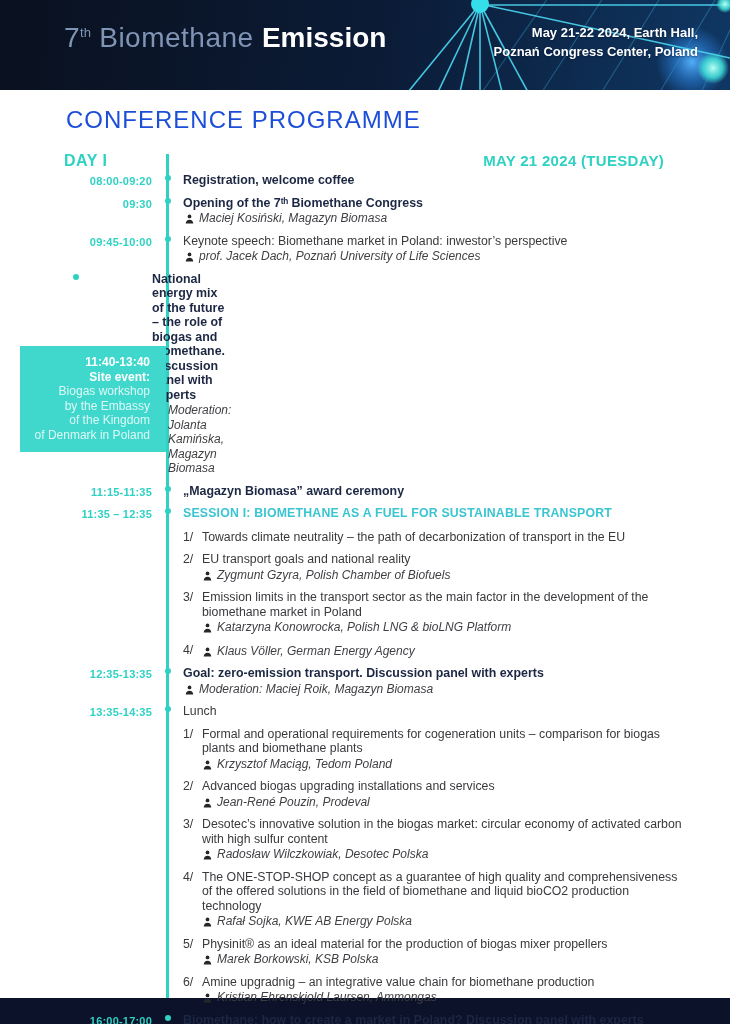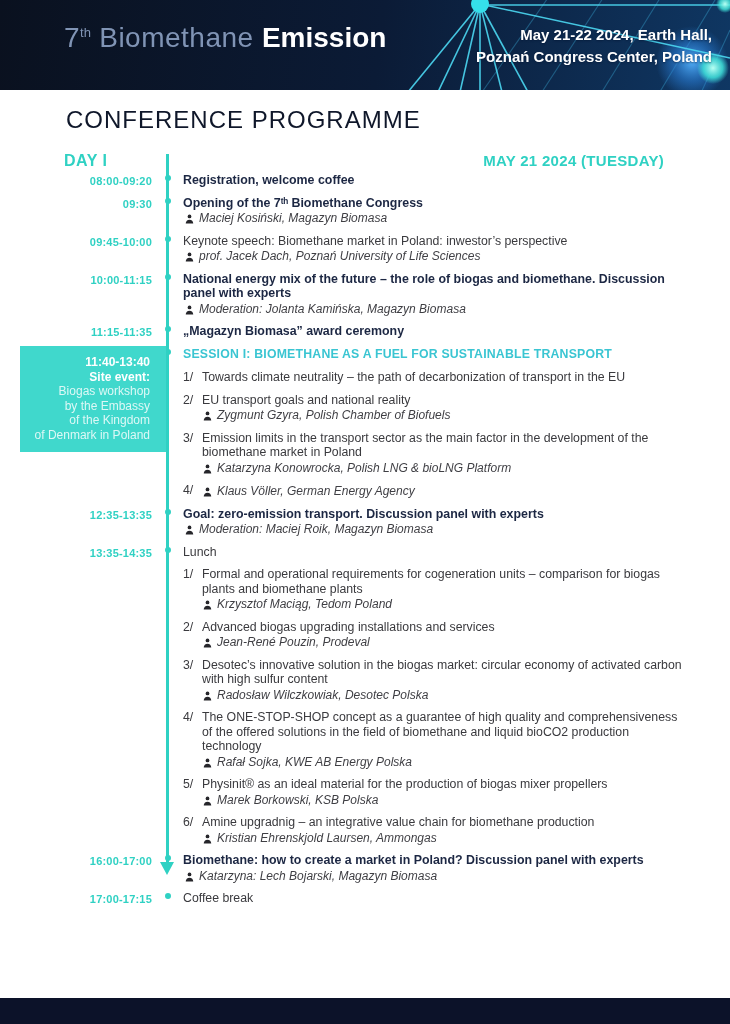--- a/index.html
+++ b/index.html
@@ -29,31 +29,31 @@
   }
   .header-net{position:absolute;top:0;right:0;width:330px;height:90px;}
   .brand{
     position:absolute;left:64px;top:22px;
     font-size:28px;color:#8094b5;letter-spacing:.5px;
     white-space:nowrap;z-index:2;
   }
   .brand .sup{font-size:13px;vertical-align:10px;letter-spacing:0;}
   .brand .bold{color:#ffffff;font-weight:bold;letter-spacing:0;}
   .venue{
-    position:absolute;right:18px;top:24px;z-index:2;
+    position:absolute;right:32px;top:24px;z-index:2;
     text-align:right;color:#ffffff;font-weight:bold;
-    font-size:15px;line-height:1.45;
+    font-size:13px;line-height:1.45;
     text-shadow:0 1px 2px rgba(0,20,50,.55);
   }
 
   
   .prog-title{
     margin:16px 0 10px 66px;
     font-size:24px;letter-spacing:1px;
-    color:#0f172a;font-weight:normal;
+    color:#1d4ed8;font-weight:normal;
   }
 
   
   .timeline{position:relative;padding-top:2px;margin-top:16px;}
   .timeline-line{
     position:absolute;left:166px;top:4px;bottom:44px;
     width:3px;background:var(--accent);z-index:0;
   }
   .timeline-arrow{
     position:absolute;left:160px;bottom:31px;
@@ -219,21 +219,20 @@
               <svg class="sp-icon" viewBox="0 0 24 26">
                 <circle cx="12" cy="6" r="5"></circle>
                 <path d="M2 25c0-5.6 4.4-10 10-10s10 4.4 10 10z"></path>
               </svg>
               <span>prof. Jacek Dach, Poznań University of Life Sciences</span>
             </div>
           </div>
         </div>
       </div>
       <div class="row event">
-        <div class="time">10:00-11:15</div>
         <div class="gutter">
           <span class="node"></span>
         </div>
         <div class="content">
           <div class="body">
             <div class="title">National energy mix of the future – the role of biogas and biomethane. Discussion panel with experts</div>
             <div class="speaker">
               <svg class="sp-icon" viewBox="0 0 24 26">
                 <circle cx="12" cy="6" r="5"></circle>
                 <path d="M2 25c0-5.6 4.4-10 10-10s10 4.4 10 10z"></path>

